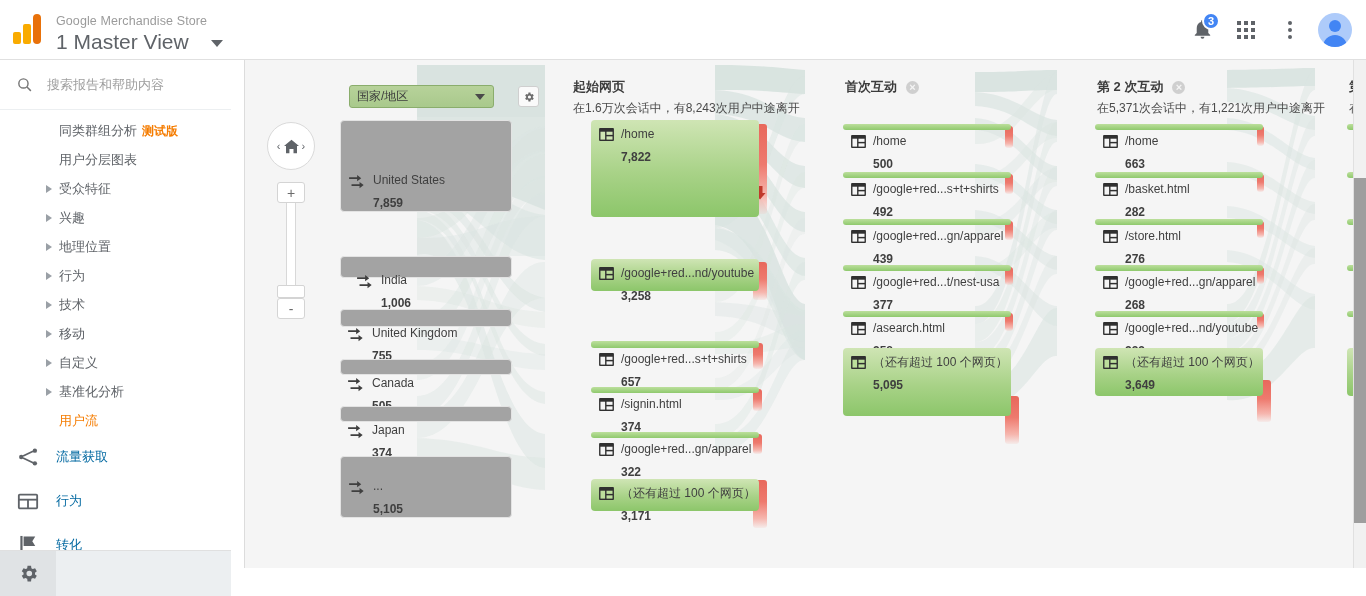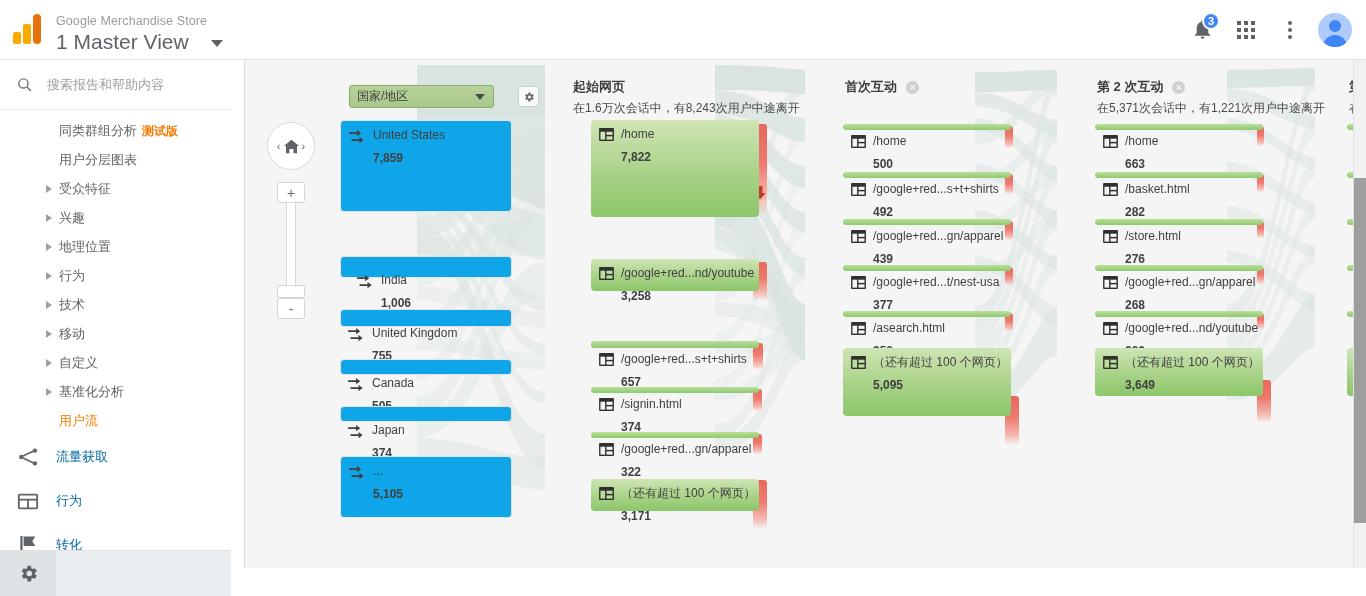--- a/index.html
+++ b/index.html
@@ -144,21 +144,21 @@
     width: 13px; height: 13px; border-radius: 50%; background: #cfcfcf;
     display: flex; align-items: center; justify-content: center;
     color: #f5f5f5; font-size: 11px; line-height: 1; font-weight: 700;
   }
 
   
   .node { position: absolute; display: flex; align-items: flex-start; }
   .node .ncontent { position: relative; display: flex; gap: 7px; padding: 7px 6px 0 8px; }
   .node .nlabel { font-size: 12px; color: #3f3f3f; line-height: 14px; white-space: nowrap; }
   .node .nval { font-size: 12px; color: #3f3f3f; font-weight: 700; line-height: 15px; margin-top: 9px; }
-  .white-node { background: #0ea5e9; border: 1px solid #e3e3e3; border-radius: 4px; }
+  .white-node { background: #a3a3a3; border: 1px solid #e3e3e3; border-radius: 4px; align-items: flex-end; }
   .green-node {
     background: linear-gradient(180deg, #cfe5b4 0%, #a8d287 55%, #8cc66a 100%);
     border-radius: 4px;
   }
   .thin-green {
     background: linear-gradient(180deg, #bcdf9c 0%, #8fc96d 100%);
     border-radius: 3px;
   }
 
   .pgicon { width: 15px; height: 13px; flex: none; margin-top: 1px; }

